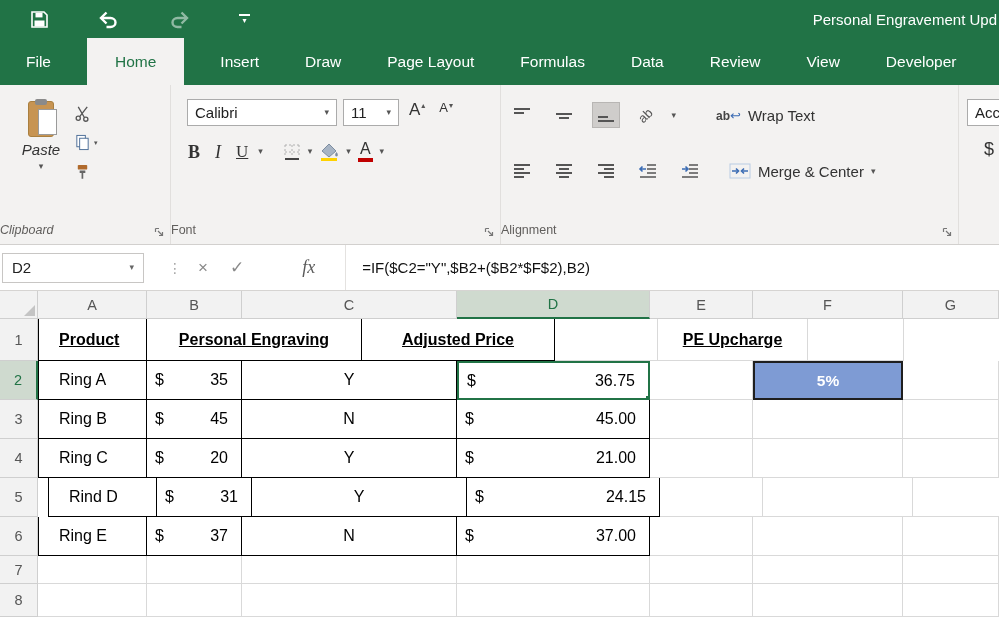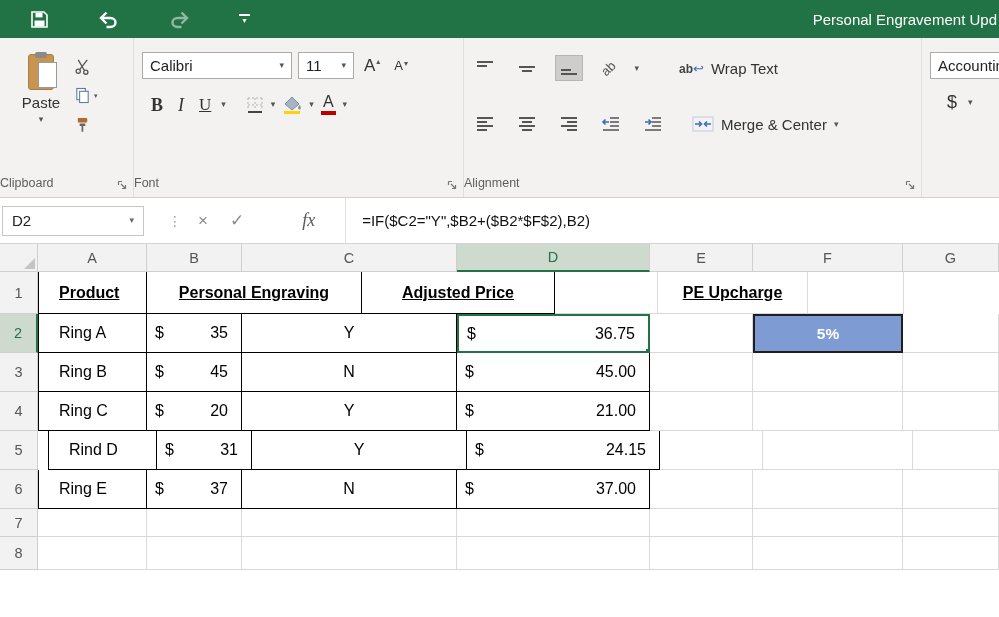--- a/index.html
+++ b/index.html
@@ -24,33 +24,33 @@
   
   .ribbon { height:160px; background:#f3f2f1; display:flex; border-bottom:1px solid #d2d0ce; font-size:15px; color:#444; }
   .rgroup { position:relative; border-right:1px solid #e1dfdd; display:flex; flex-direction:column; flex-shrink:0; }
   .rbody { flex:1; padding:14px 8px 0 8px; }
   .rlabel { height:26px; line-height:24px; font-size:12.5px; color:#605e5c; }
   .launcher { position:absolute; right:4px; bottom:5px; width:14px; height:14px; display:flex; align-items:center; justify-content:center; }
   .caret { font-size:9px; color:#555; line-height:1; }
   .caret.tiny { font-size:7px; }
 
   
-  .g-clipboard { width:134px; }
+  .g-clipboard { width:171px;font-style:italic; }
   .g-clipboard .rbody { display:flex; }
   .paste { width:66px; display:flex; flex-direction:column; align-items:center; gap:4px; padding-top:2px; }
   .clip-icon { width:26px; height:36px; background:#c79452; border:1px solid #a97f3f; border-radius:3px; position:relative; }
   .clip-top { position:absolute; top:-3px; left:6px; width:12px; height:6px; background:#8a8a8a; border-radius:2px; }
   .clip-page { position:absolute; left:9px; top:7px; width:19px; height:26px; background:#fff; border:1px solid #9a9a9a; }
   .plabel { font-size:15px; color:#333; }
   .ctools { display:flex; flex-direction:column; gap:9px; padding-top:4px; }
   .tool { display:flex; align-items:center; gap:3px; height:20px; }
 
   
   .g-font { width:330px; }
-  .frow1 { display:flex; align-items:center; gap:6px; }
+  .frow1 { display:flex; align-items:flex-start; gap:6px;margin-left:8px; }
   .combo { background:#fff; border:1px solid #ababab; height:27px; display:flex; align-items:center; padding:0 7px; font-size:15px; color:#222; }
   .combo .caret { margin-left:auto; padding-left:6px; }
   .fname { width:150px; }
   .fsize { width:56px; }
   .abtn { display:flex; align-items:flex-start; padding:2px 4px; color:#333; }
   .bigA { font-size:17px; line-height:1; }
   .smallA { font-size:13px; line-height:1; }
   .mark { font-size:8px; color:#555; margin-left:1px; }
   .frow2 { display:flex; align-items:center; gap:5px; margin-top:13px; padding-left:4px; }
   .fmt { font-size:17px; color:#333; padding:2px 5px; line-height:1; }
@@ -135,20 +135,32 @@
           </svg>
       </span>
       <span class="qat-btn cq">
         <span class="bar"></span>
           <span class="caret">▾</span>
       </span>
     </div>
     <div class="wtitle">Personal Engravement Upd</div>
   </div>
 
+  <div class="tabsrow">
+      <div class="tab">File</div>
+      <div class="tab active">Home</div>
+      <div class="tab">Insert</div>
+      <div class="tab">Draw</div>
+      <div class="tab">Page Layout</div>
+      <div class="tab">Formulas</div>
+      <div class="tab">Data</div>
+      <div class="tab">Review</div>
+      <div class="tab">View</div>
+      <div class="tab">Developer</div>
+    </div>
 
   <div class="ribbon">
 
     <div class="rgroup g-clipboard">
       <div class="rbody">
         <div class="paste">
           <span class="clip-icon">
               <span class="clip-top"></span>
               <span class="clip-page"></span>
             </span>

